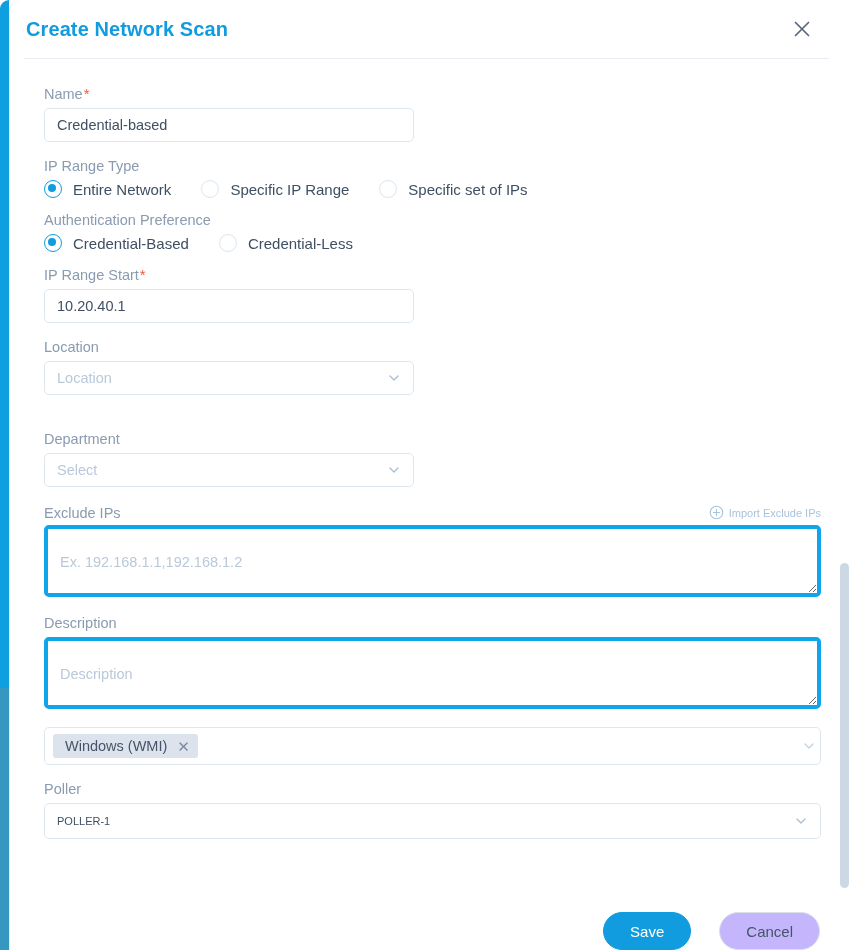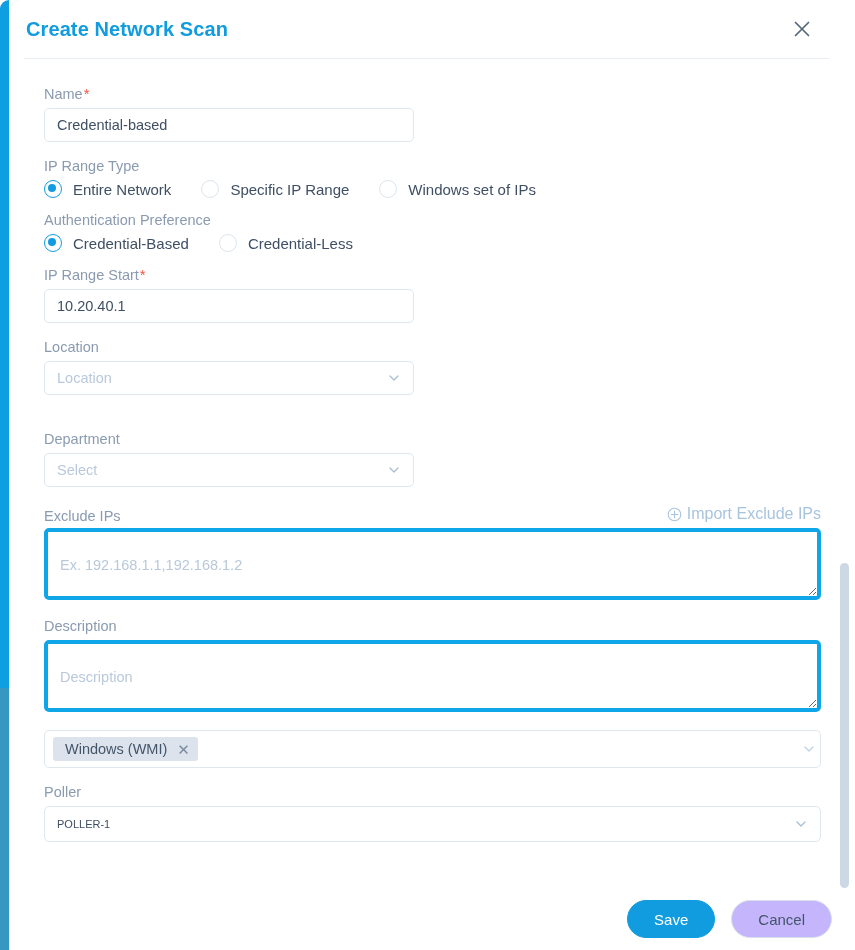--- a/index.html
+++ b/index.html
@@ -159,21 +159,21 @@
   .chev { color: #a9bed4; flex: none; display: flex; }
 
   
   .label-row {
     display: flex;
     align-items: flex-end;
     justify-content: space-between;
     width: 777px;
   }
   .action-link {
-    font-size: 16px;
+    font-size: 11px;
     color: #109cdf;
     cursor: pointer;
     white-space: nowrap;
   }
   .action-link.muted { color: #a8c4dd; display: flex; align-items: center; gap: 5px; }
   .plus-circle { display: flex; }
 
   
   .area {
     width: 777px;
@@ -243,24 +243,24 @@
     cursor: pointer;
   }
 
   
   .modal-footer {
     position: absolute;
     left: 0; bottom: 0;
     width: 846px;
     height: 62px;
     display: flex;
-    align-items: center;
+    align-items: flex-end;
     justify-content: flex-end;
-    gap: 16px;
-    padding-right: 24px;
+    gap: 28px;
+    padding-right: 36px;
     background: #fff;
   }
   .btn {
     height: 38px;
     border-radius: 19px;
     font-size: 15px;
     font-family: "Liberation Sans", sans-serif;
     cursor: pointer;
     padding: 0 26px;
     border: 1px solid transparent;
@@ -312,21 +312,21 @@
         <div class="radio-opt">
           <span class="radio checked"></span>
           <span class="radio-label">Entire Network</span>
         </div>
         <div class="radio-opt">
           <span class="radio"></span>
           <span class="radio-label">Specific IP Range</span>
         </div>
         <div class="radio-opt">
           <span class="radio"></span>
-          <span class="radio-label">Windows set of IPs</span>
+          <span class="radio-label">Specific set of IPs</span>
         </div>
       </div>
     </div>
 
     <div class="field mt14">
       <span class="label">Authentication Preference</span>
       <div class="radio-row">
         <div class="radio-opt">
           <span class="radio checked"></span>
           <span class="radio-label">Credential-Based</span>

